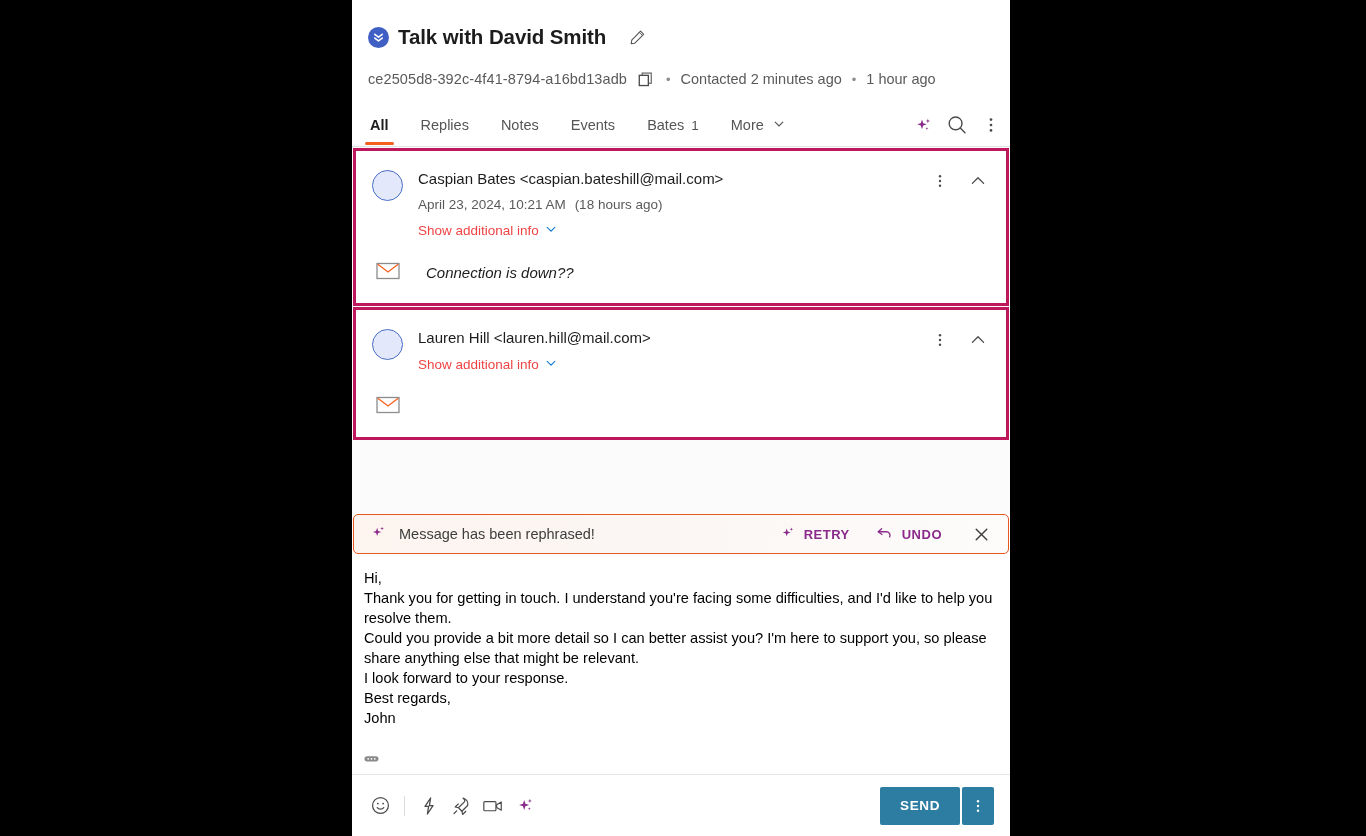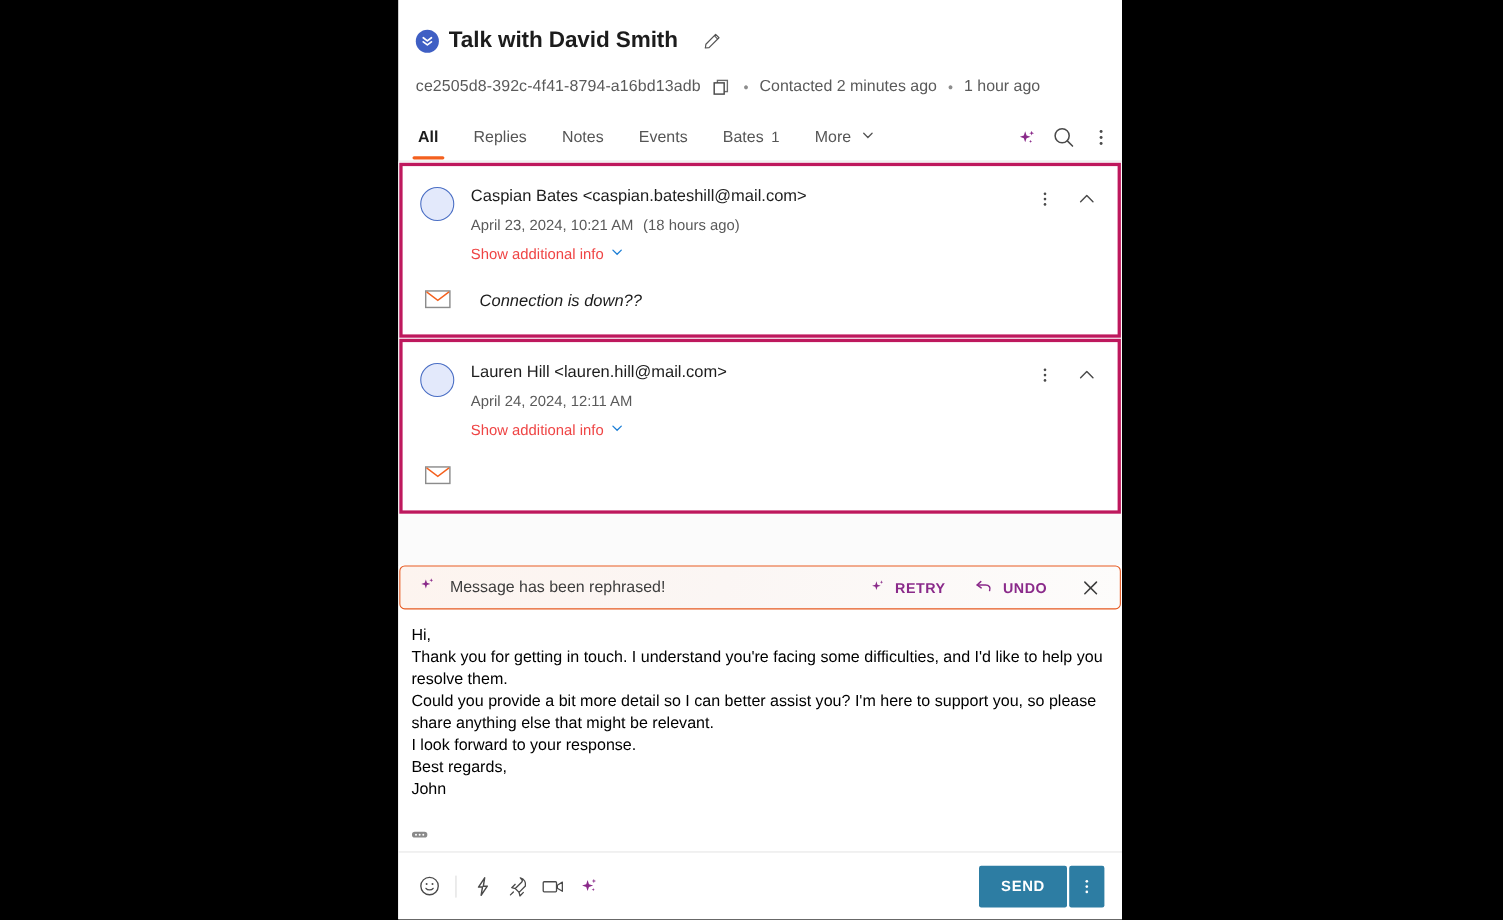--- a/index.html
+++ b/index.html
@@ -9,21 +9,21 @@
     font-family: "Liberation Sans", sans-serif;
     overflow: hidden;
   }
   .stage {
     position: relative;
     width: 1366px; height: 836px;
     background: #000000;
   }
   .panel {
     position: absolute;
-    left: 362px; top: 0;
+    left: 352px; top: 0;
     width: 658px; height: 836px;
     background: #ffffff;
     display: flex;
     flex-direction: column;
     overflow: hidden;
   }
 
   
   .header { padding: 22px 16px 0 16px; flex: 0 0 auto; }
   .title-row { display: flex; align-items: center; gap: 9px; height: 30px; }
@@ -343,24 +343,20 @@
           </span>
           <span class="msg-text">Connection is down??</span>
         </div>
       </div>
 
       <div class="msg-card">
         <div class="msg-head">
           <div class="avatar"></div>
           <div class="msg-headtext">
             <div class="msg-from">Lauren Hill &lt;lauren.hill@mail.com&gt;</div>
-            <div class="msg-date">
-              <span>April 24, 2024, 12:11 AM</span>
-              <span class="rel"></span>
-            </div>
             <div class="msg-more">
               <span>Show additional info</span>
               <span>
                 <svg width="12" height="12" viewBox="0 0 12 12">
                   <path d="M2.2 4.4 L6 8.2 L9.8 4.4" fill="none" stroke="#1d7fd6" stroke-width="1.2" stroke-linecap="round"></path>
                 </svg>
               </span>
             </div>
           </div>
           <div class="msg-actions">

